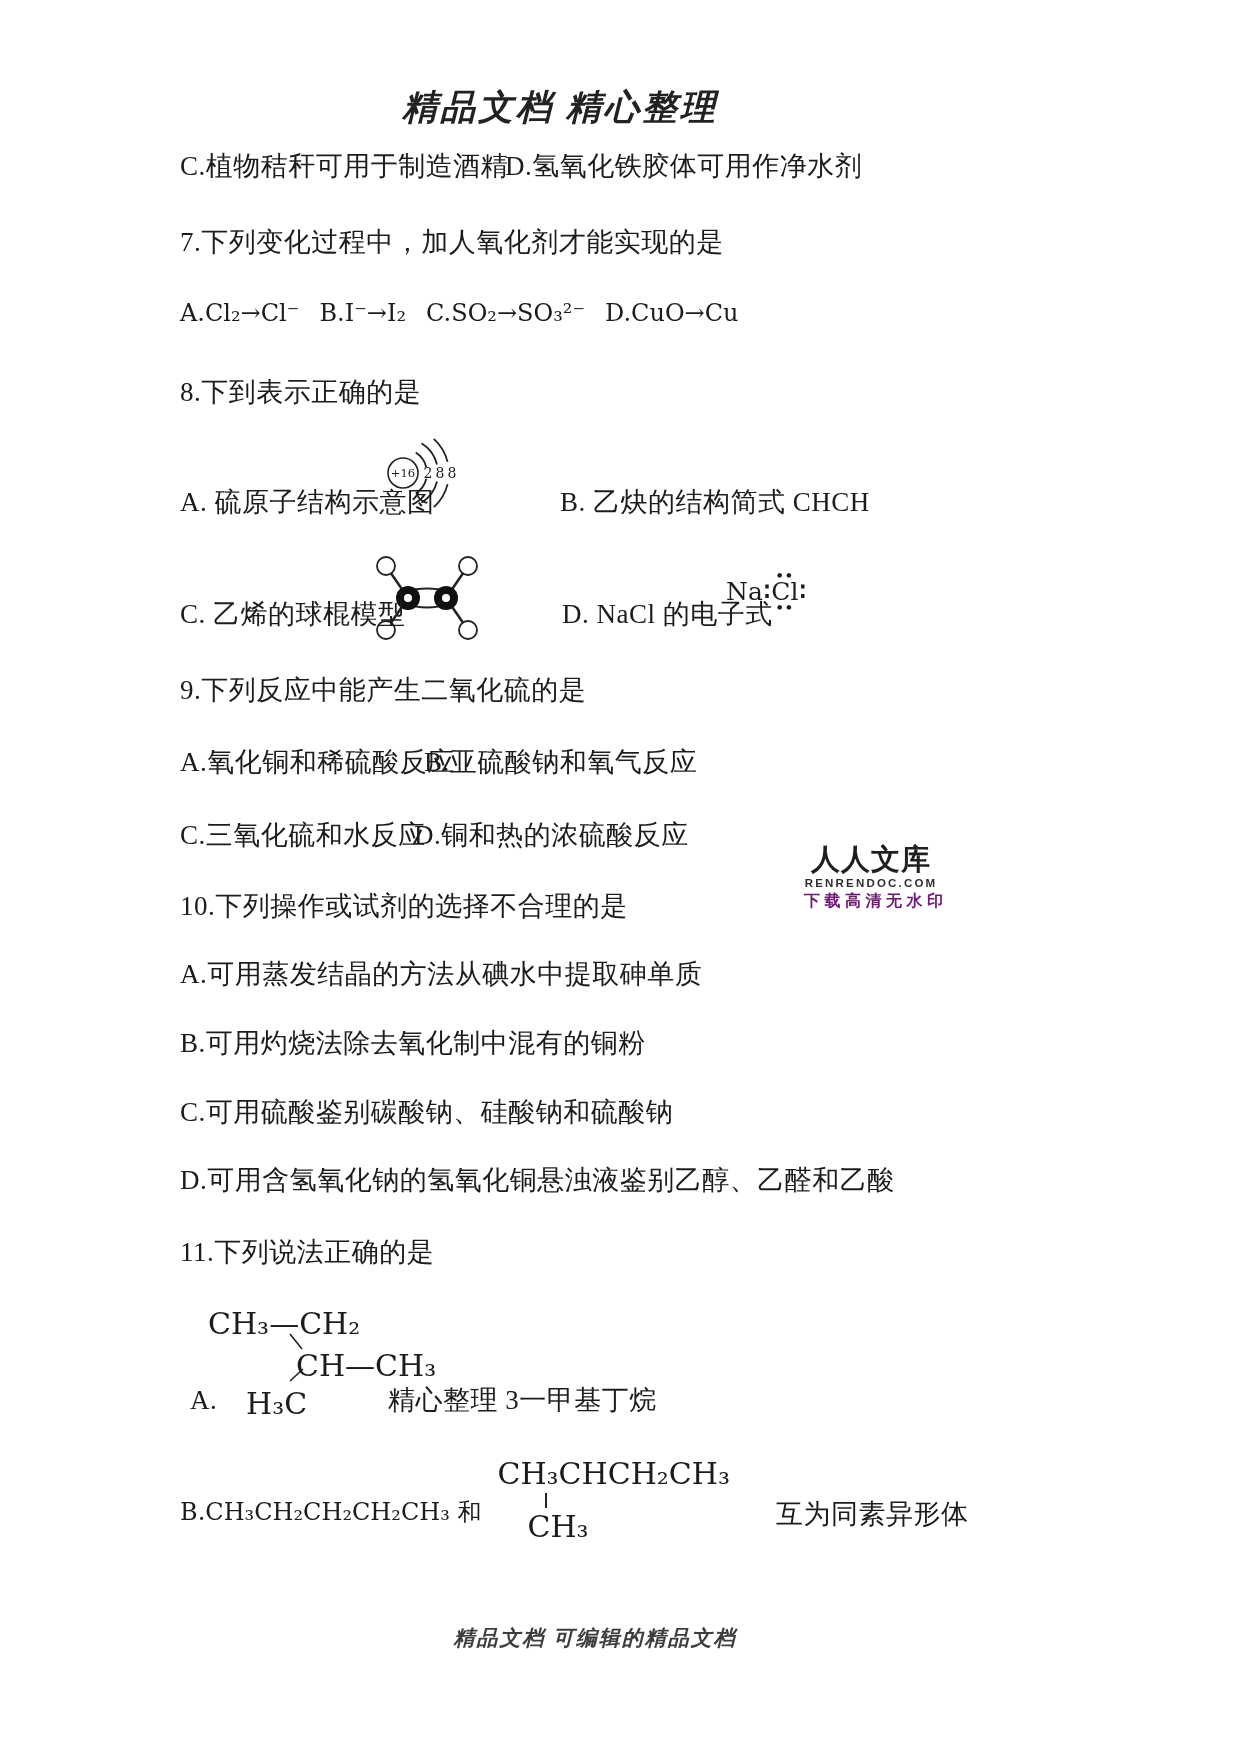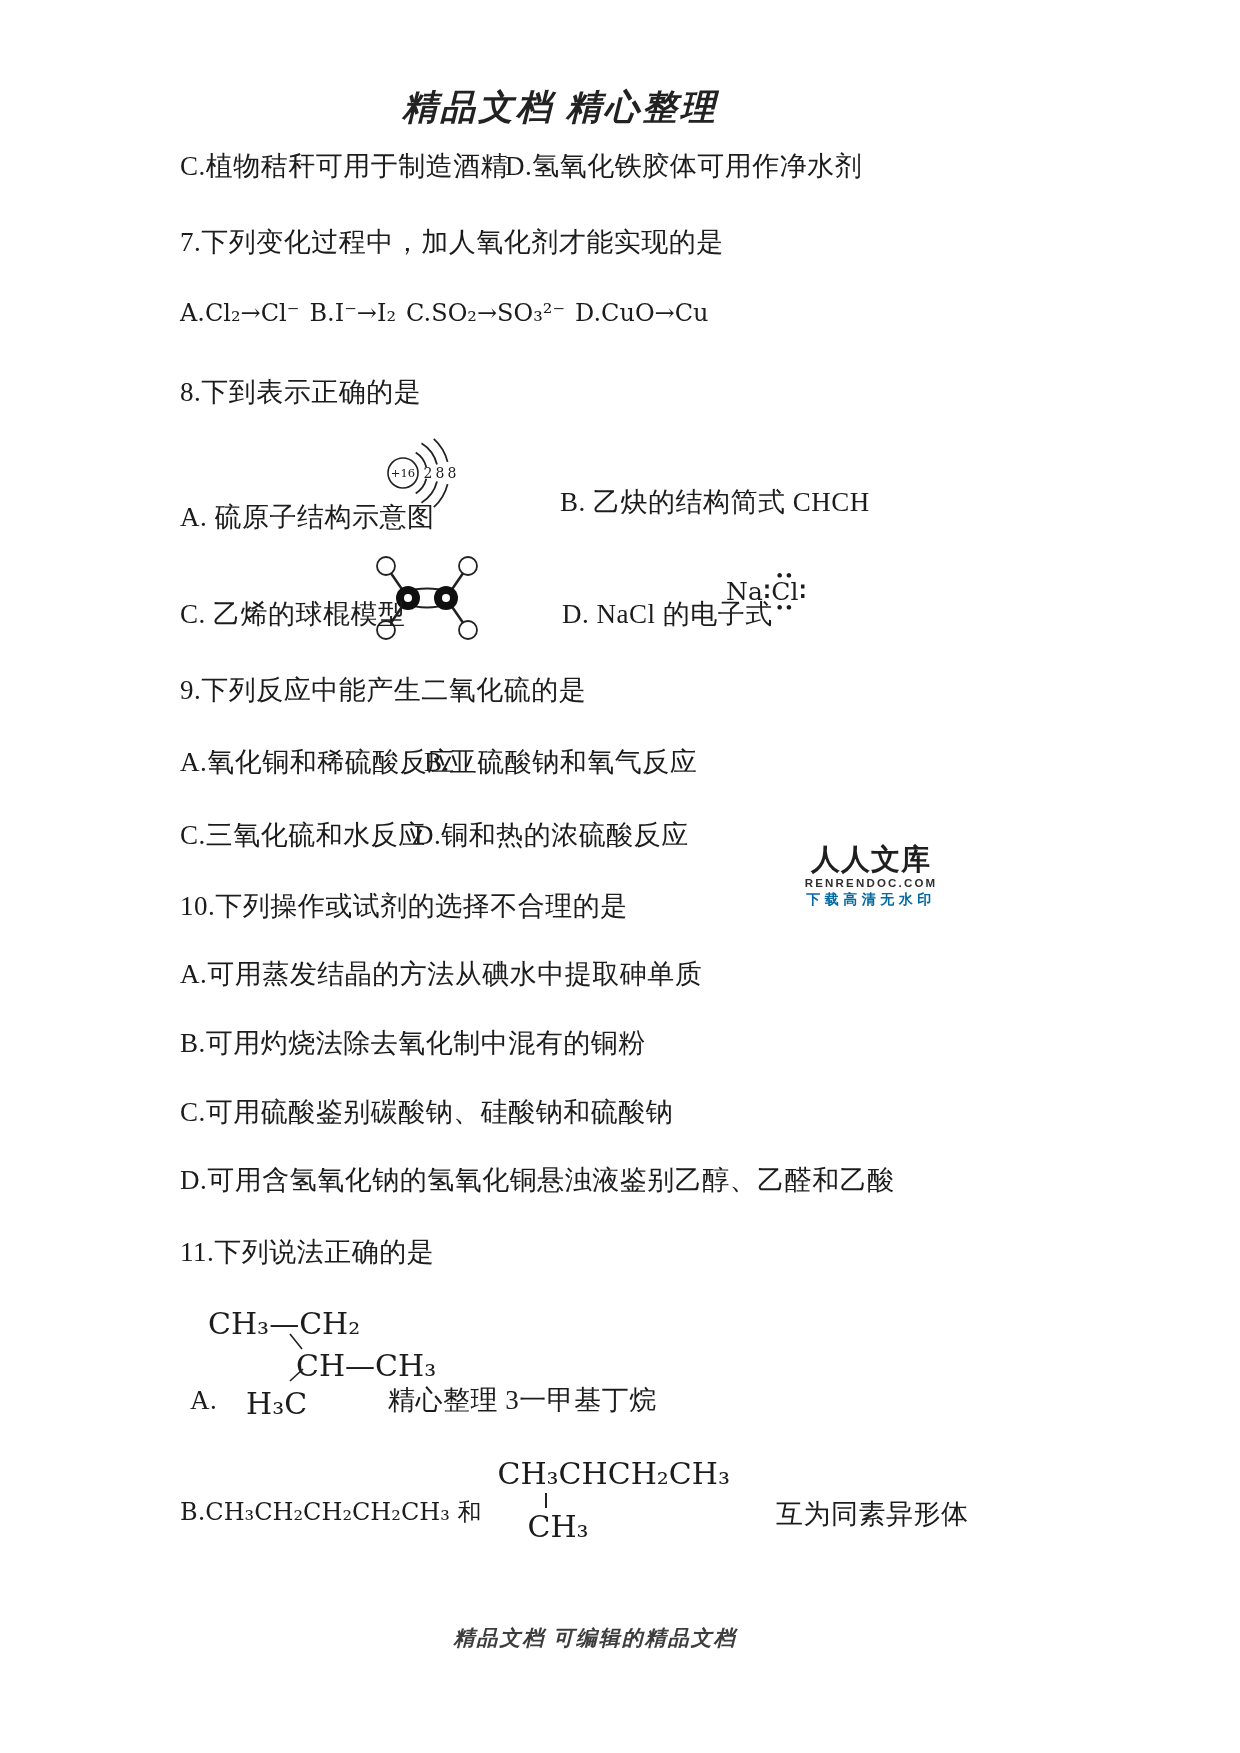--- a/index.html
+++ b/index.html
@@ -13,28 +13,28 @@
   .formula { font-family:"DejaVu Serif","Liberation Serif",serif; font-size:24px; line-height:1.2; }
   .sm-formula { font-family:"DejaVu Serif","Liberation Serif",serif; font-size:30px; line-height:1.2; }
   .header-line {
     left:170px; top:84px; width:780px; text-align:center;
     font-size:35px; font-style:italic; font-weight:700; letter-spacing:3px; color:#222;
   }
   .footer-line {
     left:0; top:1624px; width:1154px; text-align:center;
     font-size:21px; font-style:italic; font-weight:600; color:#3d3d3d; letter-spacing:2px;padding-left:36px;
   }
-  .opts-row { display:flex; gap:10px; }
+  .opts-row { display:flex; gap:20px; }
   .watermark {
     left:804px; top:844px; width:134px; text-align:center;
     font-family:"Liberation Sans","DejaVu Sans",sans-serif; color:#1f1f1f;
   }
   .wm-title { font-size:29px; font-weight:700; letter-spacing:1px; line-height:1.05; }
   .wm-domain { font-size:11.5px; font-weight:700; letter-spacing:2.2px; margin-top:3px; color:#2e2e2e; }
-  .wm-tag { font-size:14px; font-weight:600; letter-spacing:4.5px; margin-top:2px; color:#0369a1; }
+  .wm-tag { font-size:16px; font-weight:600; letter-spacing:4.5px; margin-top:2px; color:#701a75; }
   .edot { display:flex; align-items:center; font-family:"DejaVu Serif",serif; font-size:25px; color:#1c1c1c; }
   .edot .pair { font-weight:700; margin:0 1px; }
   .cl-stack { display:flex; flex-direction:column; align-items:center; }
   .cl-dots { font-size:13px; line-height:7px; letter-spacing:1px; font-weight:700; }
   .cl-sym { line-height:1; }
   .structA { width:430px; height:112px; }
   .structA .piece { position:absolute; white-space:nowrap; }
   .bond-svg { position:absolute; left:0; top:0; pointer-events:none; }
   .bline { display:flex; align-items:flex-start; gap:16px; }
   .structB { display:flex; flex-direction:column; align-items:flex-start; margin-top:-42px; }
@@ -71,21 +71,21 @@
       <path d="M 35.5 7.3 A 35 35 0 0 1 51 28.5"></path>
       <path d="M 51 45.5 A 35 35 0 0 1 35.5 66.7"></path>
       <path d="M 47.8 2.8 A 46 46 0 0 1 61.6 25.9"></path>
       <path d="M 61.6 48.1 A 46 46 0 0 1 47.8 71.2"></path>
     </g>
     <text x="42" y="42" font-size="14" text-anchor="middle">2</text>
     <text x="54" y="42" font-size="14" text-anchor="middle">8</text>
     <text x="66" y="42" font-size="14" text-anchor="middle">8</text>
   </svg>
 
-  <div class="abs cn" style="left:180px; top:501px;">A. 硫原子结构示意图</div>
+  <div class="abs cn" style="left:180px; top:486px;">A. 硫原子结构示意图</div>
   <div class="abs cn" style="left:560px; top:486px;">B. 乙炔的结构简式 CHCH</div>
 
   <svg class="abs" style="left:374px; top:554px;" width="106" height="88" viewBox="0 0 106 88">
     <g stroke="#222" stroke-width="2.6">
       <line x1="34" y1="44" x2="12" y2="12"></line>
       <line x1="34" y1="44" x2="12" y2="76"></line>
       <line x1="72" y1="44" x2="94" y2="12"></line>
       <line x1="72" y1="44" x2="94" y2="76"></line>
     </g>
     <ellipse cx="53" cy="44" rx="28" ry="9.5" fill="none" stroke="#222" stroke-width="1.8"></ellipse>

